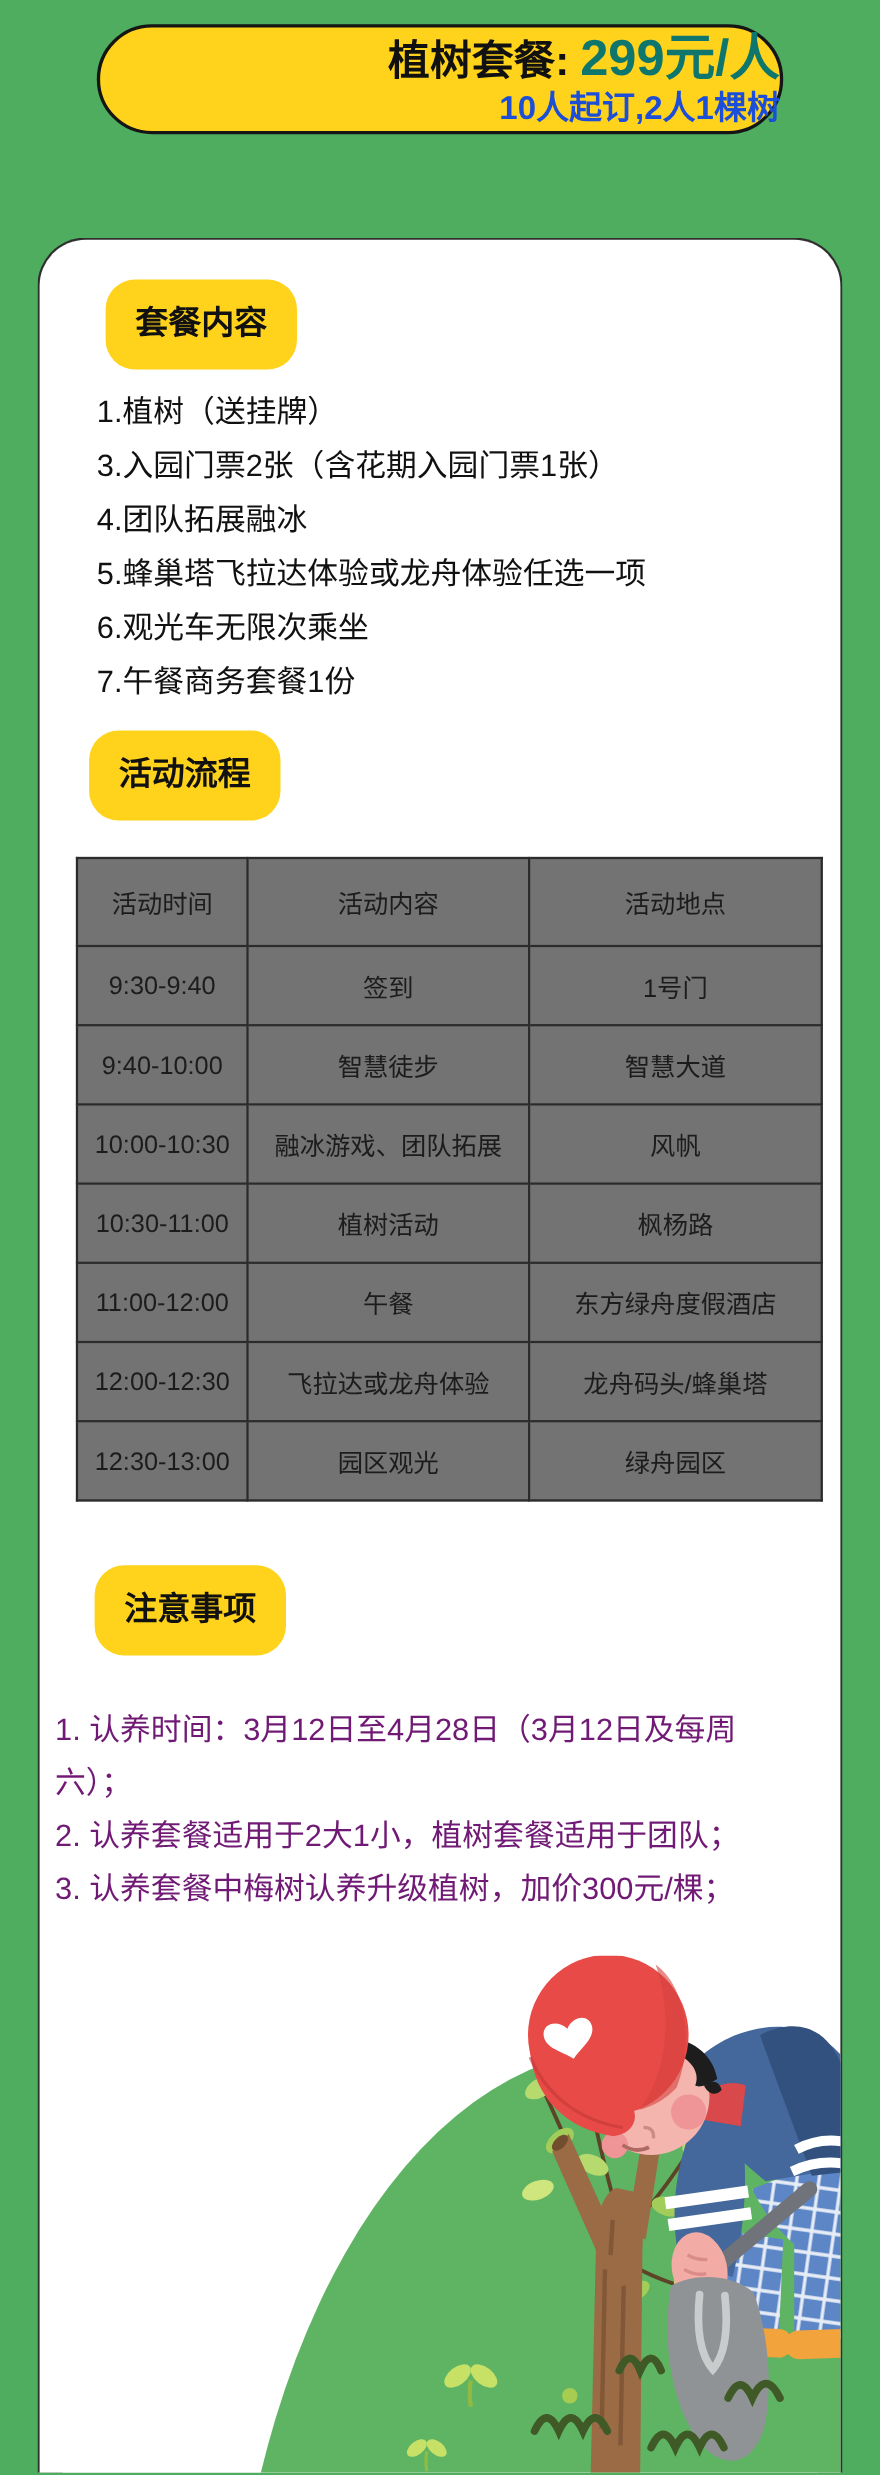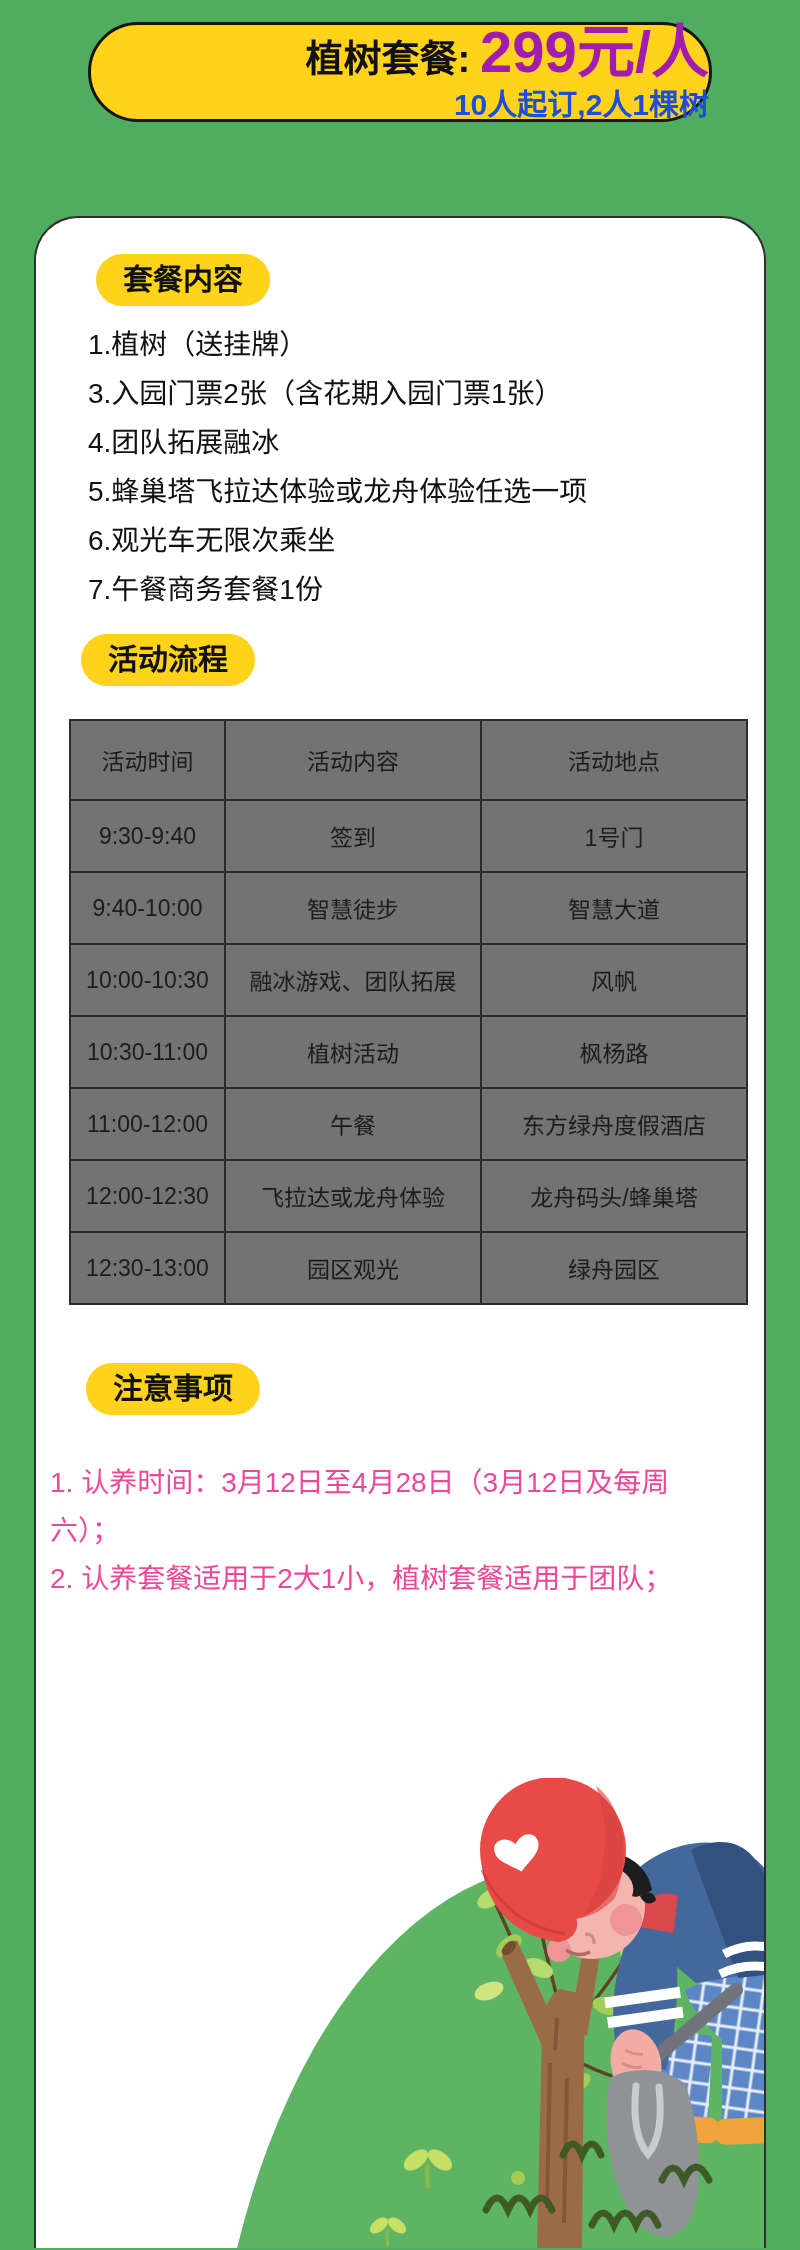--- a/index.html
+++ b/index.html
@@ -18,42 +18,42 @@
     background:#FFD31B;
     border:3px solid #151515;
     border-radius:54px;
     display:flex;flex-direction:column;
     align-items:flex-end;justify-content:center;
   }
   .banner-line1{
     display:flex;align-items:baseline;gap:10px;
     font-size:38px;font-weight:bold;color:#111;line-height:1.08;
   }
-  .banner-price{font-size:58px;font-weight:bold;color:#a21caf;}
+  .banner-price{font-size:46px;font-weight:bold;color:#0f766e;}
   .banner-line2{font-size:30px;font-weight:bold;color:#1d4ed8;line-height:1.15;margin-top:4px;}
 
   
   .card{
     position:relative;
     box-sizing:border-box;
     width:732px;height:2032px;
     margin:94px auto 0;
     background:#FFFFFF;
     border:2px solid #2F2F2F;
     border-bottom:none;
     border-radius:44px 44px 0 0;
     overflow:hidden;
   }
 
   
   .badge{
     display:inline-block;
     background:#FFD31B;color:#111;
     font-size:30px;font-weight:bold;line-height:1;
-    padding:11px 27px;
+    padding:26px 27px;
     border-radius:27px;
   }
   .badge-package{margin:36px 0 0 60px;}
   .badge-schedule{margin:20px 0 0 45px;}
   .badge-notes{margin:58px 0 0 50px;}
 
   
   .package-list{
     list-style:none;margin:14px 0 0 52px;padding:0;
     font-size:28px;font-weight:500;color:#111;
@@ -70,21 +70,21 @@
   .schedule th,.schedule td{
     border:2px solid #2B2B2B;
     text-align:center;vertical-align:middle;
     font-size:23px;font-weight:normal;color:#1C1C1C;
     padding:0;
   }
   .schedule thead tr{height:80px;}
   .schedule tbody tr{height:72px;margin-top:18px;}
 
   
-  .notes{margin:44px 30px 0 14px;font-size:28px;font-weight:500;color:#ec4899;}
+  .notes{margin:44px 30px 0 14px;font-size:28px;font-weight:500;color:#701a75;}
   .notes p{margin:0;line-height:48px;}
 
   
   .illustration{position:absolute;left:0;bottom:0;width:732px;height:470px;display:block;}
 </style>
 </head>
 <body>
 
 <div class="banner">
   <div class="banner-line1">
@@ -169,20 +169,21 @@
         </tr>
       </tbody>
   </table>
 
   <div class="badge badge-notes">注意事项</div>
 
   <div class="notes">
 
   <p>1. 认养时间：3月12日至4月28日（3月12日及每周六）；</p>
       <p>2. 认养套餐适用于2大1小，植树套餐适用于团队；</p>
+      <p>3. 认养套餐中梅树认养升级植树，加价300元/棵；</p>
     </div>
 
   
   <svg class="illustration" viewBox="0 0 732 470" aria-hidden="true">
     <defs>
       <pattern id="plaid" width="20" height="20" patternUnits="userSpaceOnUse" patternTransform="rotate(8)">
         <rect width="20" height="20" fill="#5D86C6"></rect>
         <path d="M0 10 H20 M10 0 V20" stroke="#ffffff" stroke-width="3" opacity="0.85"></path>
       </pattern>
     </defs>

